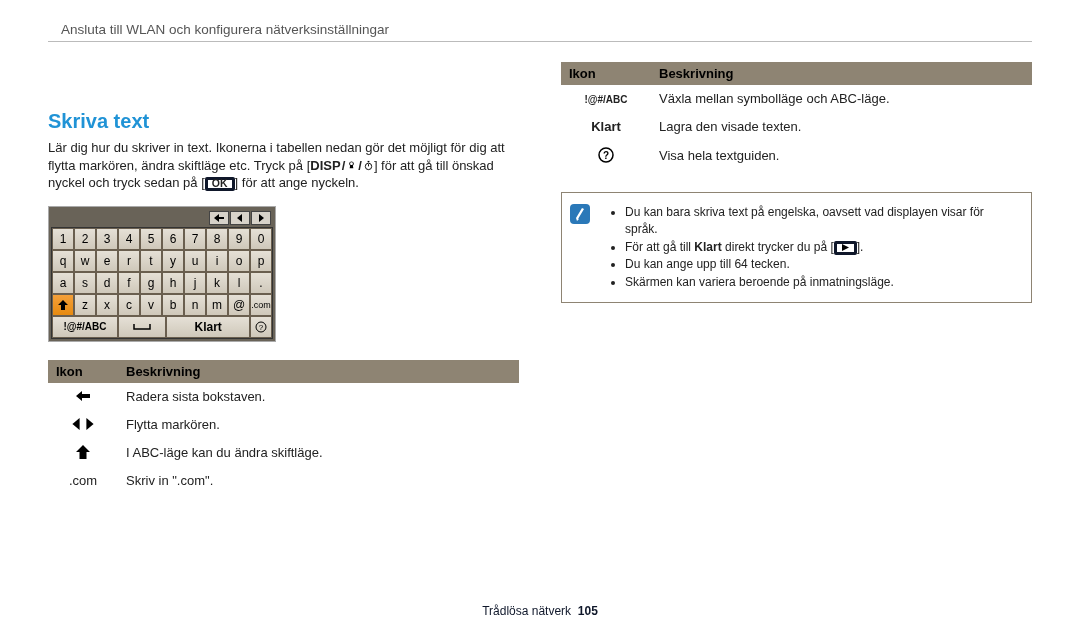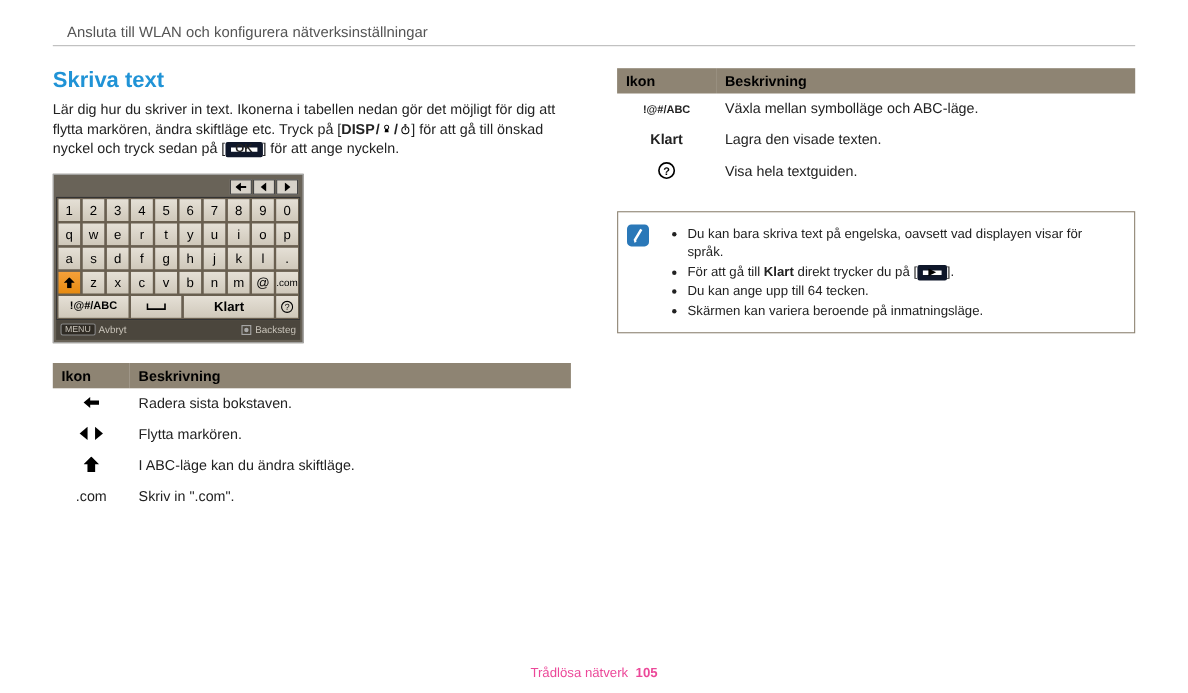--- a/index.html
+++ b/index.html
@@ -21,42 +21,42 @@
     margin-left: 13px;
   }
   .divider {
     border-bottom: 1px solid #bbb;
     margin-bottom: 20px;
   }
   .cols {
     display: flex;
     gap: 42px;
   }
-  .col-left { flex: 1 1 50%; }
+  .col-left { flex: 1 1 50%; margin-top: 48px; }
   .col-right { flex: 1 1 50%; }
   .section-title {
     color: #2093d6;
     font-size: 20px;
     font-weight: 600;
     margin-bottom: 6px;
   }
   .body-text { line-height: 1.35; }
   .inline-key {
     display: inline-flex;
     align-items: center;
     font-weight: 600;
     gap: 1px;
   }
   .inline-glyph {
     display: inline-block;
     width: 11px; height: 11px;
     vertical-align: middle;
   }
   .inline-box {
-    border: 5px solid #0f172a;
+    border: 3px solid #0f172a;
     border-radius: 2px;
     padding: 0 4px;
     font-size: 10.5px;
     font-weight: 600;
     display: inline-flex;
     align-items: center;
     justify-content: center;
     height: 14px;
     line-height: 1;
     vertical-align: middle;
@@ -168,21 +168,21 @@
   }
   .note-box ul { margin: 3px; padding-left: 14px; }
   .note-box li { list-style: disc; font-size: 12px; line-height: 1.45; }
 
   .footer {
     position: absolute;
     bottom: 12px;
     left: 0; right: 0;
     text-align: center;
     font-size: 12px;
-    color: #ec4899;
+    color: #0f172a;
   }
   .footer .pg { font-weight: 600; }
   .bold { font-weight: 700; }
   .abc-label { font-size:10px; font-weight:700; }
 </style>
 </head>
 <body>
 
 <div class="header-title">Ansluta till WLAN och konfigurera nätverksinställningar</div>
 <div class="divider"></div>
@@ -280,33 +280,20 @@
             </div>
           <div class="key klart-key">Klart</div>
           <div class="key q-key">
               <svg width="12" height="12" viewBox="0 0 12 12">
                 <circle cx="6" cy="6" r="5" fill="none" stroke="#000" stroke-width="1"></circle>
                 <text x="6" y="9" text-anchor="middle" font-size="8" font-family="Arial">?</text>
               </svg>
             </div>
         </div>
       </div>
-      <div class="kb-footer">
-        <span class="foot-item">
-            <span class="menu-btn">MENU</span>
-            <span>Avbryt</span>
-          </span>
-        <span class="foot-item">
-            <svg width="10" height="10" viewBox="0 0 10 10">
-              <rect x="1" y="1" width="8" height="8" fill="none" stroke="#aaa"></rect>
-              <circle cx="5" cy="5" r="2" fill="#aaa"></circle>
-            </svg>
-            <span>Backsteg</span>
-          </span>
-      </div>
     </div>
 
     <table class="icon-table">
       <tbody>
           <tr>
         <th>Ikon</th>
         <th>Beskrivning</th>
       </tr>
       <tr>
         <td class="icon-cell">

